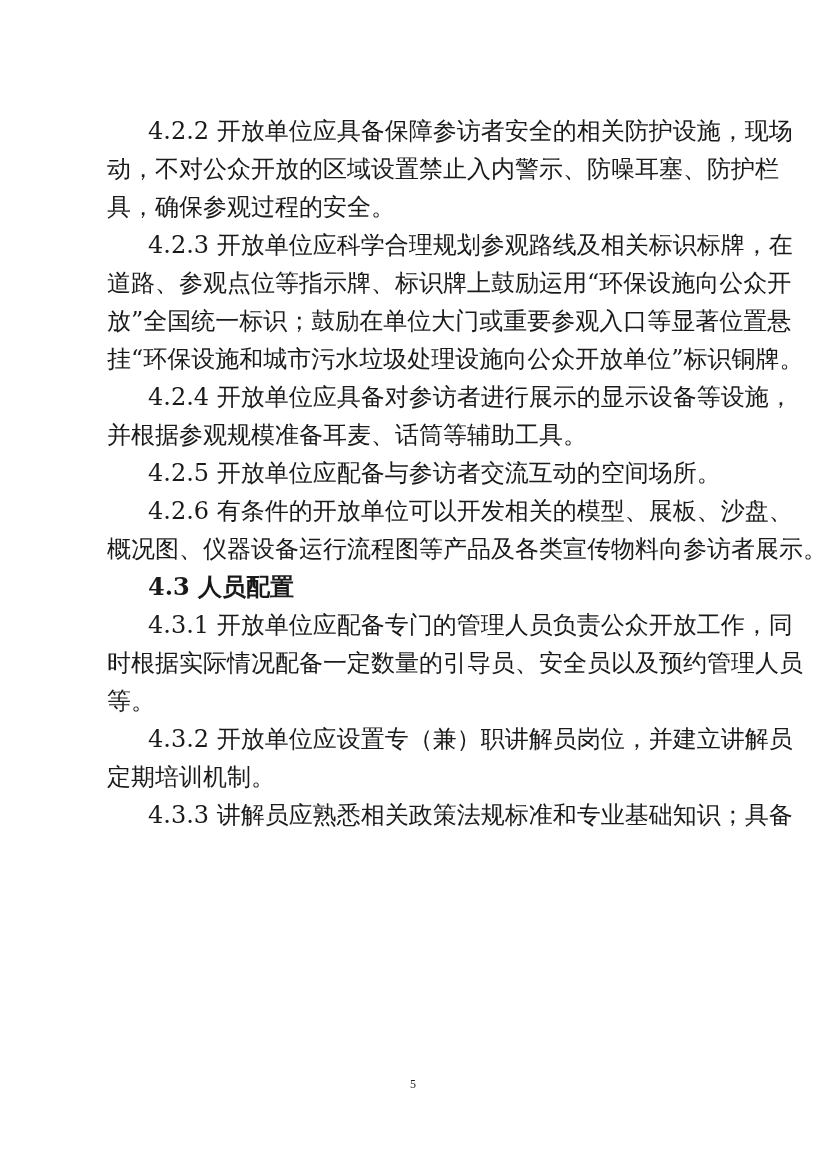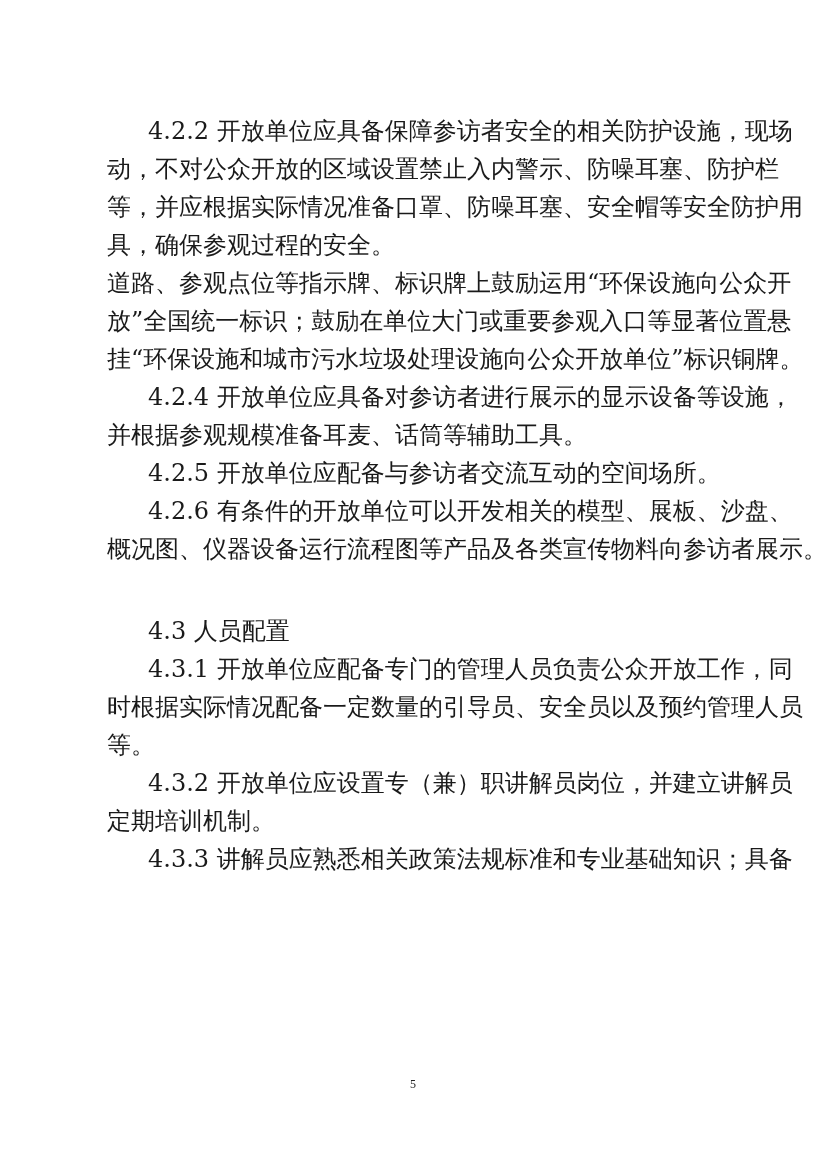--- a/index.html
+++ b/index.html
@@ -3,37 +3,37 @@
 <meta charset="utf-8">
 <style>
   html, body { margin: 0; padding: 0; background: #ffffff; }
   body { width: 826px; height: 1169px; position: relative; overflow: hidden;
          font-family: "DejaVu Serif", "Liberation Serif", serif; color: #1a1a1a; }
   .page { position: absolute; left: 107px; top: 112px; width: 612px; }
   .line { display: block; height: 38px; line-height: 38px; font-size: 24px;
           white-space: nowrap; text-align: justify; text-align-last: justify; letter-spacing: 0; }
   .line.indent { padding-left: 41px; }
   .line.last { text-align-last: left; }
-  .heading { font-weight: normal; margin-top: 44px; }
+  .heading { font-weight: bold; }
   .page-number { position: absolute; left: 0; width: 826px; top: 1077px; text-align: center;
                  font-size: 12px; font-family: "Liberation Serif", serif; color: #222; }
 </style>
 </head>
 <body>
 
 <div class="page">
 
   <div>
     <span class="line indent">4.2.2 开放单位应具备保障参访者安全的相关防护设施，现场</span>
     <span class="line">动，不对公众开放的区域设置禁止入内警示、防噪耳塞、防护栏</span>
-    <span class="line">等，并应根据实际情况准备口罩、防噪耳塞、安全帽等安全防护用</span>
     <span class="line last">具，确保参观过程的安全。</span>
   </div>
 
   <div>
+    <span class="line indent">4.2.3 开放单位应科学合理规划参观路线及相关标识标牌，在</span>
     <span class="line">道路、参观点位等指示牌、标识牌上鼓励运用“环保设施向公众开</span>
     <span class="line">放”全国统一标识；鼓励在单位大门或重要参观入口等显著位置悬</span>
     <span class="line">挂“环保设施和城市污水垃圾处理设施向公众开放单位”标识铜牌。</span>
   </div>
 
   <div>
     <span class="line indent">4.2.4 开放单位应具备对参访者进行展示的显示设备等设施，</span>
     <span class="line last">并根据参观规模准备耳麦、话筒等辅助工具。</span>
   </div>
 

